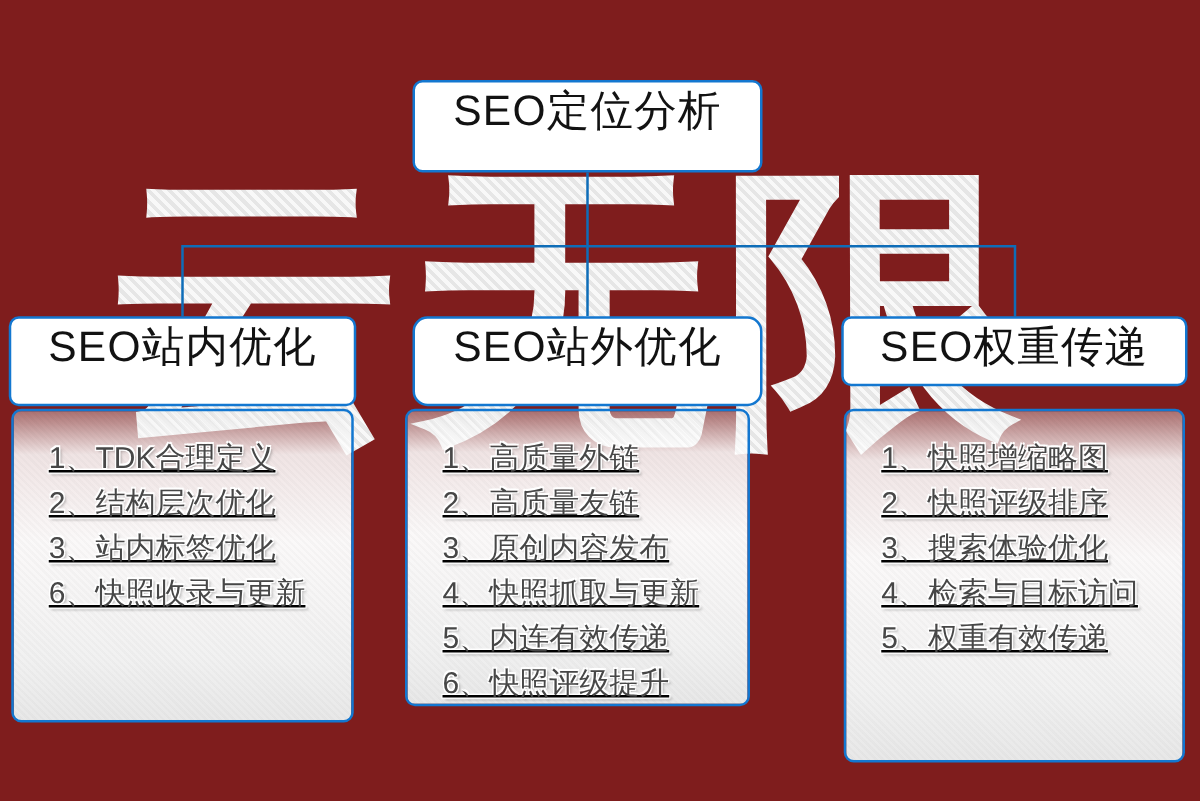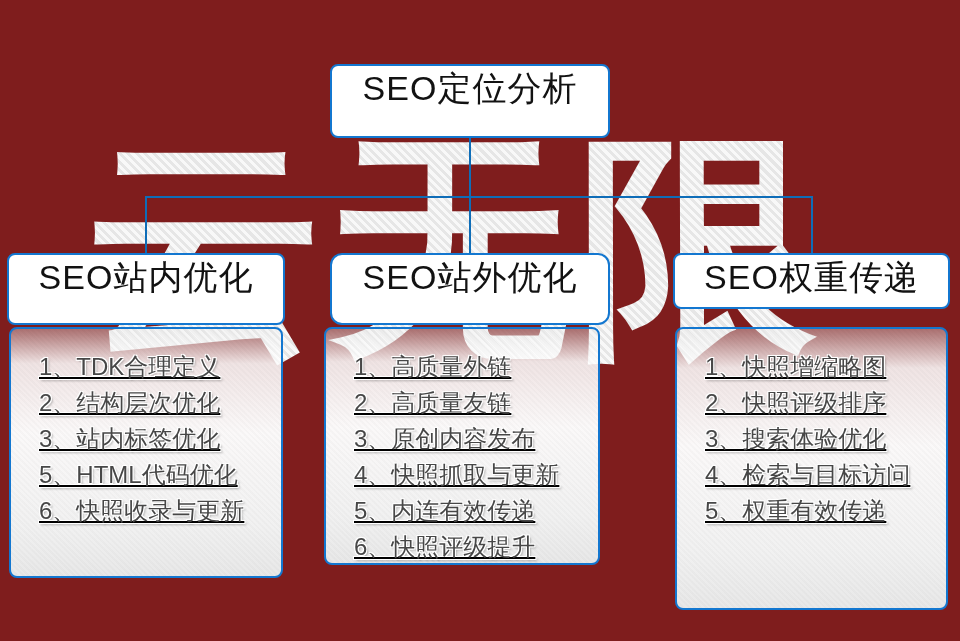--- a/index.html
+++ b/index.html
@@ -75,21 +75,20 @@
   </div>
 
   <div class="node hdr-1">
     <span class="node-label">SEO站内优化</span>
   </div>
   <div class="list-box list-1">
     <ol>
       <li>1、TDK合理定义</li>
       <li>2、结构层次优化</li>
       <li>3、站内标签优化</li>
-      <li>5、HTML代码优化</li>
       <li>6、快照收录与更新</li>
     </ol>
   </div>
 
   <div class="node hdr-2">
     <span class="node-label">SEO站外优化</span>
   </div>
   <div class="list-box list-2">
     <ol>
       <li>1、高质量外链</li>

